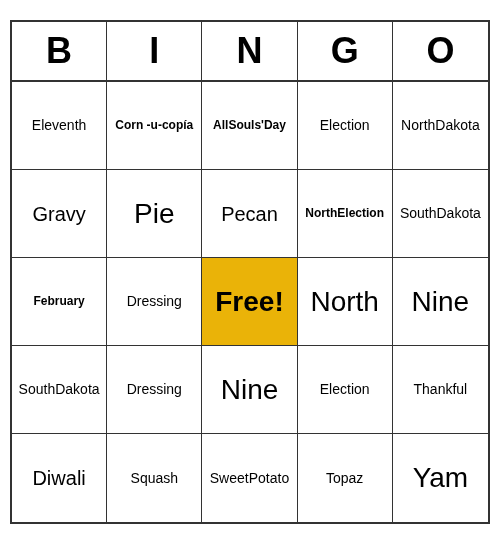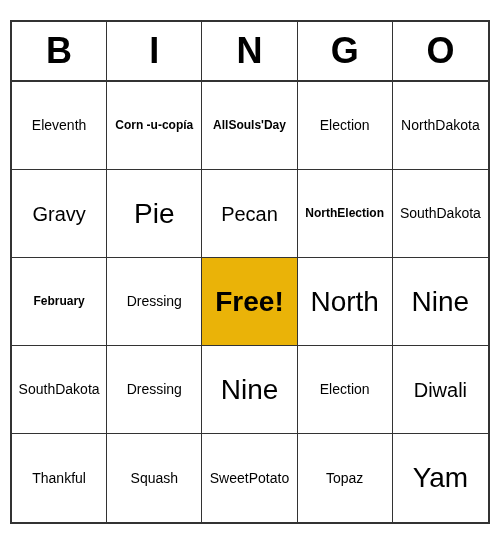--- a/index.html
+++ b/index.html
@@ -124,22 +124,22 @@
       <div class="bingo-cell cell-large">North</div>
       <div class="bingo-cell cell-large">Nine</div>
       <div class="bingo-cell">
         <span>South</span>
         <br>
         <span>Dakota</span>
       </div>
       <div class="bingo-cell">Dressing</div>
       <div class="bingo-cell cell-large">Nine</div>
       <div class="bingo-cell">Election</div>
+      <div class="bingo-cell">Thankful</div>
       <div class="bingo-cell cell-medium">Diwali</div>
-      <div class="bingo-cell">Thankful</div>
       <div class="bingo-cell">Squash</div>
       <div class="bingo-cell">
         <span>Sweet</span>
         <br>
         <span>Potato</span>
       </div>
       <div class="bingo-cell">Topaz</div>
       <div class="bingo-cell cell-large">Yam</div>
     </div>
 </div>

